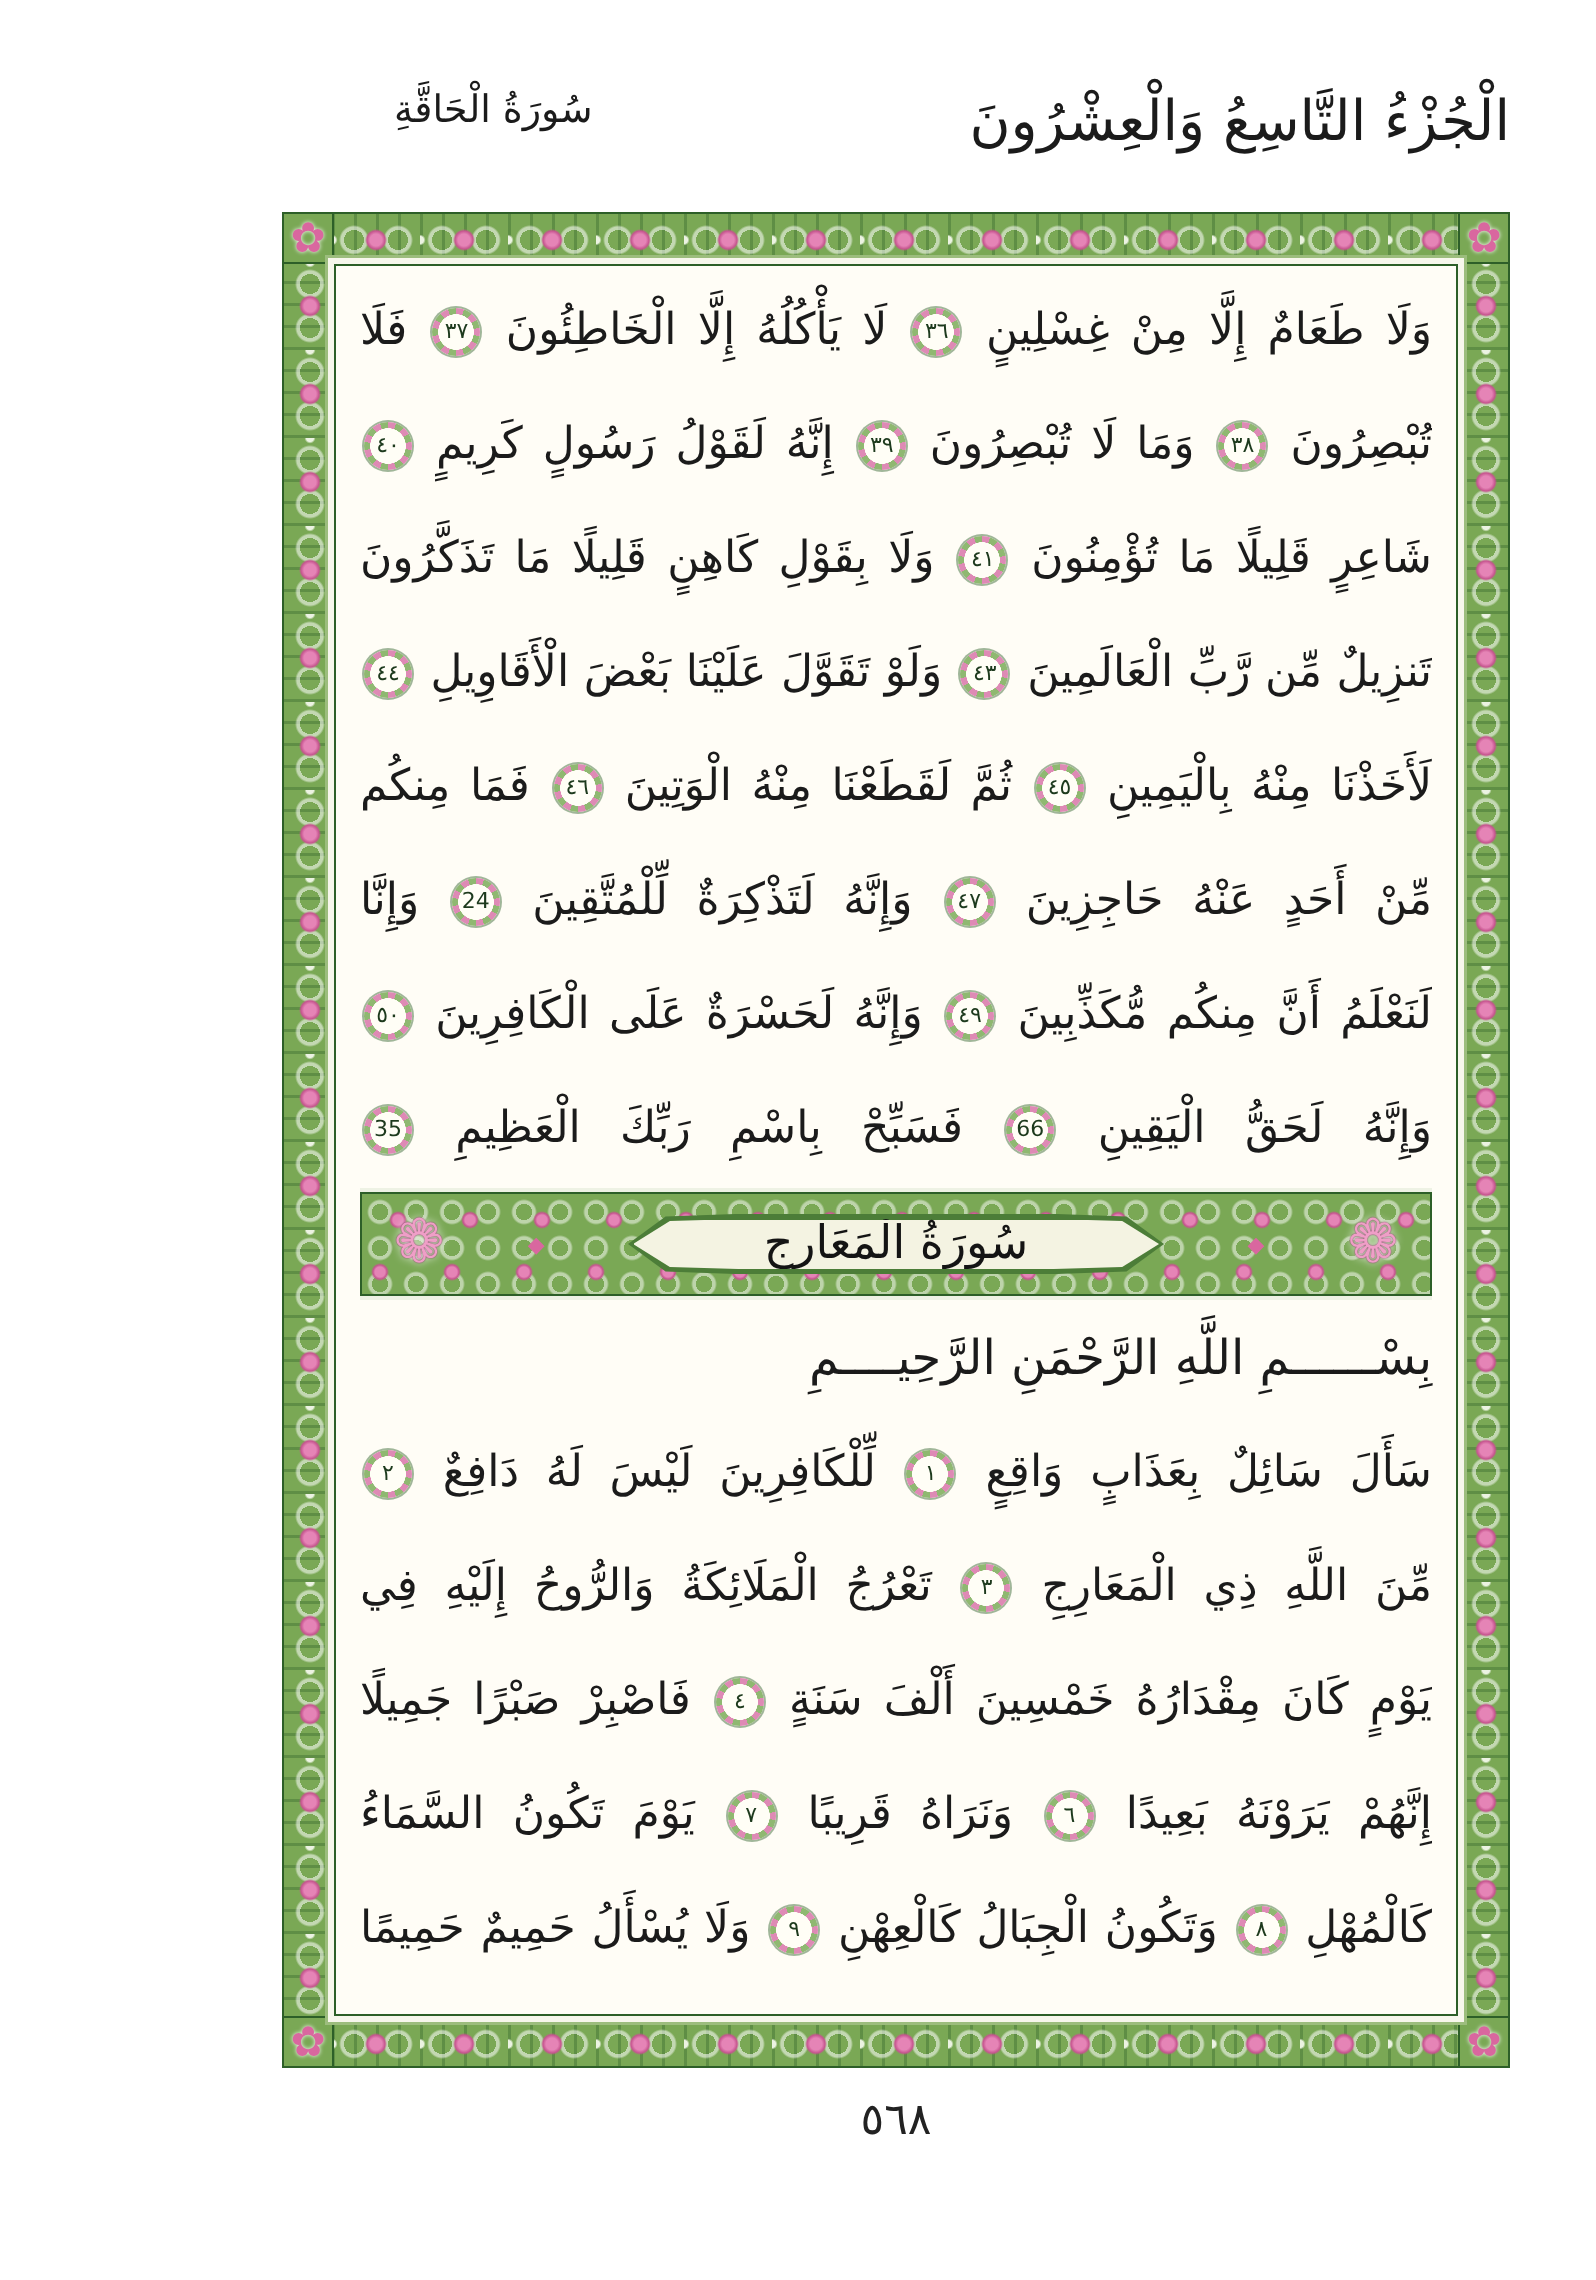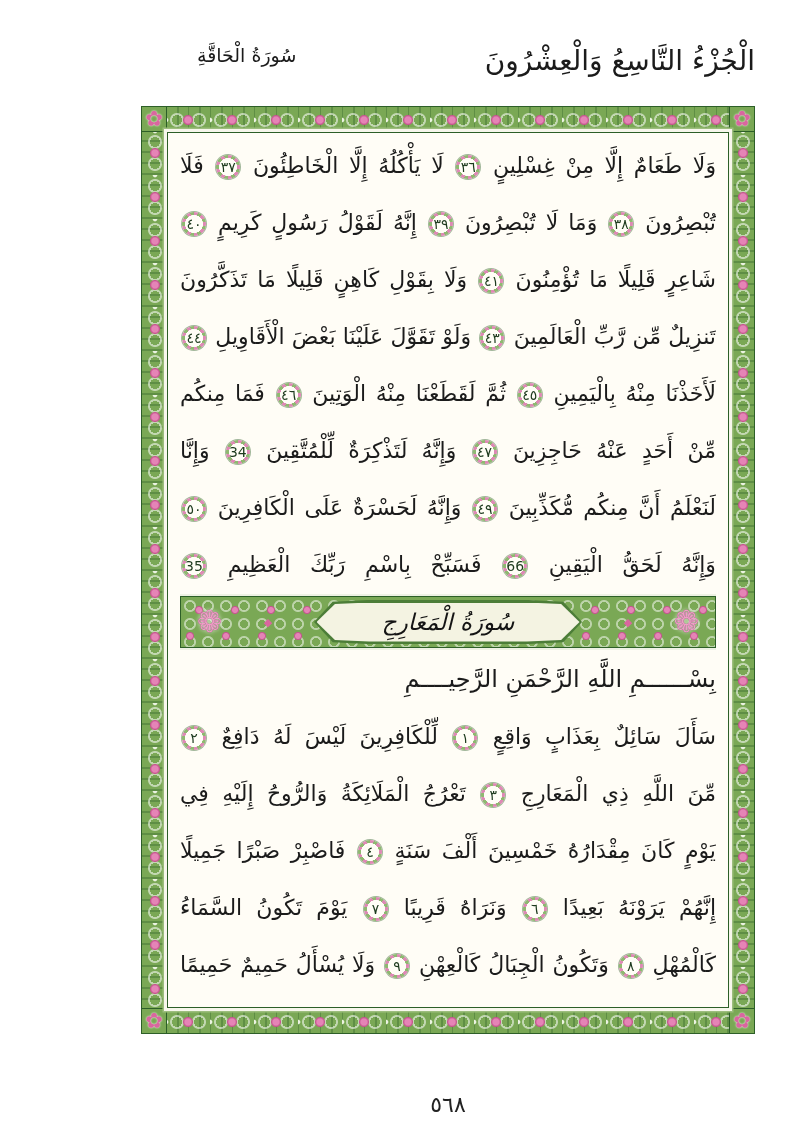--- a/index.html
+++ b/index.html
@@ -43,46 +43,46 @@
 
   .line{height:57px;line-height:57px;font-size:22px;white-space:normal;overflow:hidden;
         text-align:justify;text-align-last:justify;direction:rtl;}
   .seg{display:inline;}
   .ayah{display:inline-flex;width:24px;height:24px;border-radius:50%;vertical-align:middle;
         align-items:center;justify-content:center;margin:0 2px;
         background:
           radial-gradient(circle at 50% 50%,#fffef6 0 52%,rgba(0,0,0,0) 53%),
           repeating-conic-gradient(#de8ab5 0 20deg,#8fb871 20deg 40deg);
         box-shadow:0 0 0 1px rgba(45,95,40,.45);
-        font-size:14px;line-height:1;color:#1d3a1d;}
+        font-size:11px;line-height:1;color:#1d3a1d;}
 
   
   .surah-band{height:52px;margin:3px 0;background-color:#7aa855;border:1.2px solid #2d5f28;
       box-sizing:border-box;display:flex;align-items:center;justify-content:space-between;
       padding:0 16px;position:relative;
       background-image:
         radial-gradient(circle at 18px 13px,#e584b6 2.5px,#c6558f 3.5px,rgba(0,0,0,0) 4.5px),
         radial-gradient(circle at 9px 39px,#e584b6 2.5px,#c6558f 3.5px,rgba(0,0,0,0) 4.5px),
         radial-gradient(circle at 9px 9px,rgba(0,0,0,0) 4px,rgba(255,255,255,.5) 4px 5.5px,rgba(0,0,0,0) 6.5px);
       background-size:36px 52px,36px 52px,18px 18px;
       box-shadow:0 2px 0 #eef2e4,0 -2px 0 #eef2e4;}
   .rosette{font-size:30px;color:#ef9ec7;text-shadow:0 0 1px #7e2d5c,0 0 4px #ffffff;line-height:1;}
   .tip-diamond{font-size:11px;color:#d9679f;line-height:1;}
-  .cart-outer{position:relative;width:268px;height:44px;background:#4c7d38;
+  .cart-outer{position:relative;width:268px;height:30px;background:#4c7d38;
       clip-path:polygon(0 50%,7% 4%,20% 0,80% 0,93% 4%,100% 50%,93% 96%,80% 100%,20% 100%,7% 96%);
-      display:flex;align-items:center;justify-content:center;font-style:italic;}
+      display:flex;align-items:center;justify-content:center;}
   .cart-inner{position:absolute;inset:2.5px;background:#f4f3e2;
       clip-path:polygon(0 50%,7% 4%,20% 0,80% 0,93% 4%,100% 50%,93% 96%,80% 100%,20% 100%,7% 96%);
       display:flex;align-items:center;justify-content:center;}
   .cart-title{font-size:23px;color:#141414;}
 
   .basmala{height:57px;line-height:57px;font-size:24px;text-align:right;direction:rtl;}
 
   
-  .pnum{position:absolute;top:1092px;left:141px;width:614px;text-align:center;
+  .pnum{position:absolute;top:1048px;left:141px;width:614px;text-align:center;
         font-size:22px;letter-spacing:4px;color:#222;}
 </style>
 </head>
 <body>
 
 <div class="page">
 
   <div class="hdr">
     <span class="juz">الْجُزْءُ التَّاسِعُ وَالْعِشْرُونَ</span>
     <span class="sur">سُورَةُ الْحَاقَّةِ</span>
@@ -97,21 +97,21 @@
     <div class="corner tr">✿</div>
     <div class="corner bl">✿</div>
     <div class="corner br">✿</div>
 
     <div class="panel" id="mushaf-text">
         <div class="line"><span class="seg">وَلَا طَعَامٌ إِلَّا مِنْ غِسْلِينٍ</span> <span class="ayah">٣٦</span> <span class="seg">لَا يَأْكُلُهُ إِلَّا الْخَاطِئُونَ</span> <span class="ayah">٣٧</span> <span class="seg">فَلَا أُقْسِمُ بِمَا</span></div>
         <div class="line"><span class="seg">تُبْصِرُونَ</span> <span class="ayah">٣٨</span> <span class="seg">وَمَا لَا تُبْصِرُونَ</span> <span class="ayah">٣٩</span> <span class="seg">إِنَّهُ لَقَوْلُ رَسُولٍ كَرِيمٍ</span> <span class="ayah">٤٠</span> </div>
         <div class="line"><span class="seg">شَاعِرٍ قَلِيلًا مَا تُؤْمِنُونَ</span> <span class="ayah">٤١</span> <span class="seg">وَلَا بِقَوْلِ كَاهِنٍ قَلِيلًا مَا تَذَكَّرُونَ</span> </div>
         <div class="line"><span class="seg">تَنزِيلٌ مِّن رَّبِّ الْعَالَمِينَ</span> <span class="ayah">٤٣</span> <span class="seg">وَلَوْ تَقَوَّلَ عَلَيْنَا بَعْضَ الْأَقَاوِيلِ</span> <span class="ayah">٤٤</span></div>
         <div class="line"><span class="seg">لَأَخَذْنَا مِنْهُ بِالْيَمِينِ</span> <span class="ayah">٤٥</span> <span class="seg">ثُمَّ لَقَطَعْنَا مِنْهُ الْوَتِينَ</span> <span class="ayah">٤٦</span> <span class="seg">فَمَا مِنكُم</span></div>
-        <div class="line"><span class="seg">مِّنْ أَحَدٍ عَنْهُ حَاجِزِينَ</span> <span class="ayah">٤٧</span> <span class="seg">وَإِنَّهُ لَتَذْكِرَةٌ لِّلْمُتَّقِينَ</span> <span class="ayah">34</span> <span class="seg">وَإِنَّا</span></div>
+        <div class="line"><span class="seg">مِّنْ أَحَدٍ عَنْهُ حَاجِزِينَ</span> <span class="ayah">٤٧</span> <span class="seg">وَإِنَّهُ لَتَذْكِرَةٌ لِّلْمُتَّقِينَ</span> <span class="ayah">24</span> <span class="seg">وَإِنَّا</span></div>
         <div class="line"><span class="seg">لَنَعْلَمُ أَنَّ مِنكُم مُّكَذِّبِينَ</span> <span class="ayah">٤٩</span> <span class="seg">وَإِنَّهُ لَحَسْرَةٌ عَلَى الْكَافِرِينَ</span> <span class="ayah">٥٠</span></div>
         <div class="line"><span class="seg">وَإِنَّهُ لَحَقُّ الْيَقِينِ</span> <span class="ayah">66</span> <span class="seg">فَسَبِّحْ بِاسْمِ رَبِّكَ الْعَظِيمِ</span> <span class="ayah">35</span></div>
         <div class="surah-band">
           <span class="rosette">❁</span>
           <span class="tip-diamond">◆</span>
           <span class="cart-outer">
             <span class="cart-inner">
               <span class="cart-title">سُورَةُ الْمَعَارِجِ</span>
             </span>
           </span>

